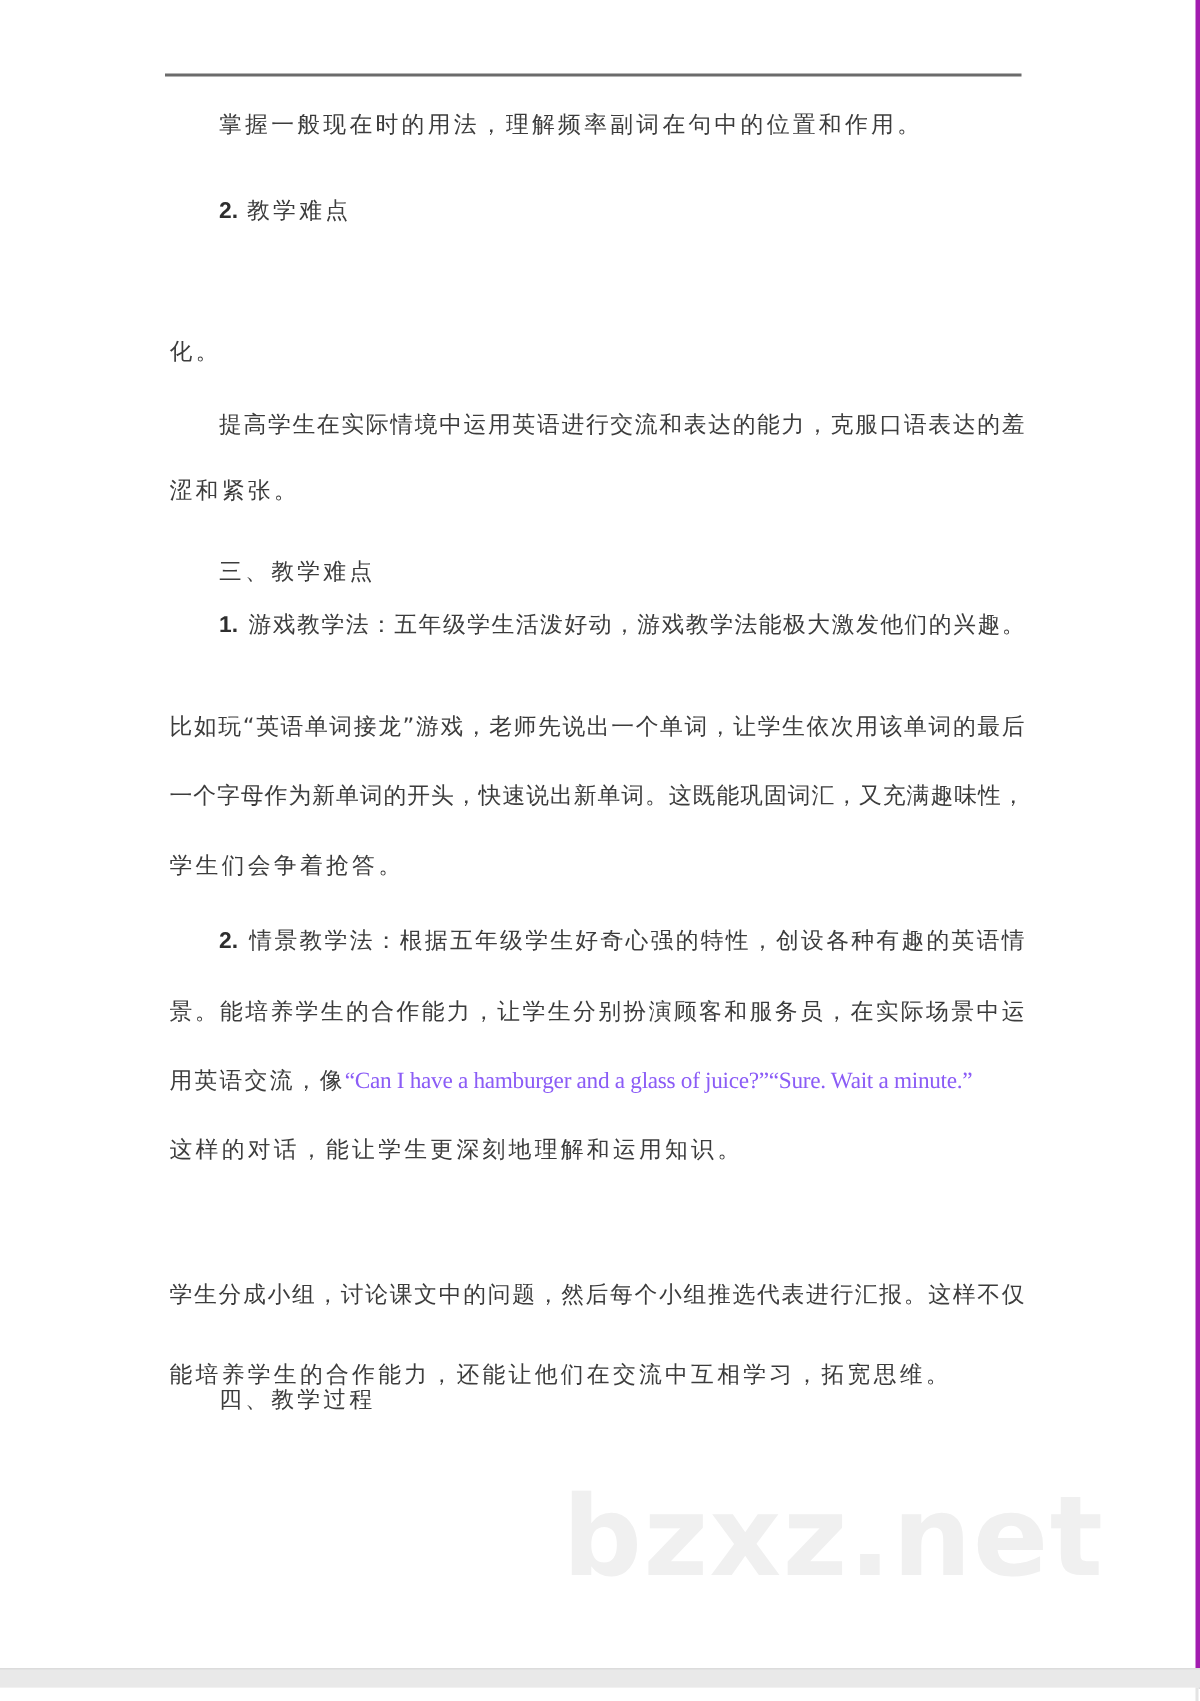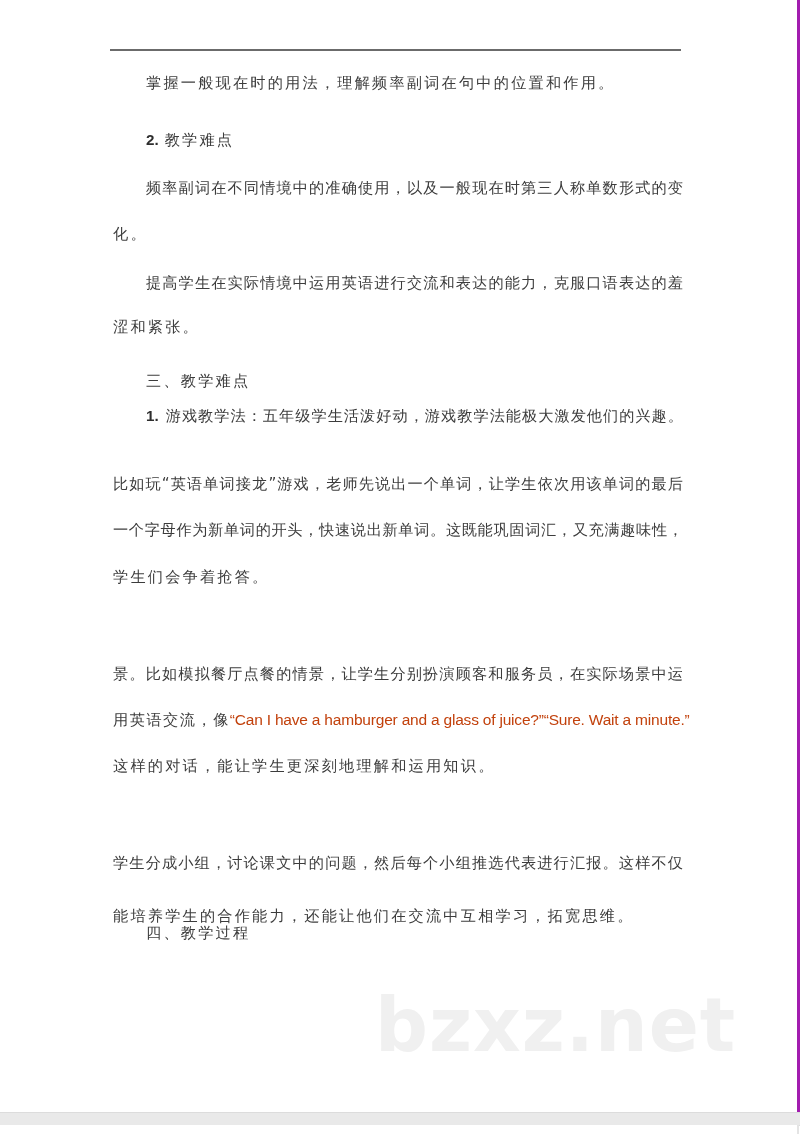--- a/index.html
+++ b/index.html
@@ -21,51 +21,51 @@
   .header-rule {
     position: absolute; left: 110px; top: 49px; width: 571px; height: 2px; background: #6b6b6b;
   }
   .line {
     position: absolute; left: 113px; width: 570px; height: 24px; line-height: 24px;
     font-size: 15.2px; letter-spacing: 2.2px; white-space: nowrap; color: #3c3c3c;
   }
   .line.indent { left: 146px; width: 537px; }
   .line.justify { text-align: justify; text-align-last: justify; letter-spacing: 0; }
   .num { font-family: "Liberation Sans", sans-serif; font-weight: bold; color: #2e2e2e; letter-spacing: 0; margin-right: 6px; }
-  .en { font-family: Liberation Sans, sans-serif; letter-spacing: -0.2px; color: #c2410c; font-size: 15.5px; }
+  .en { font-family: Liberation Serif, serif; letter-spacing: -0.2px; color: #8b5cf6; font-size: 15.5px; }
   .watermark {
     position: absolute; left: 375px; top: 985px;
     font-family: "DejaVu Sans", sans-serif; font-weight: bold; font-size: 74px;
     color: #f0f0f0; letter-spacing: 1px; line-height: 80px;
   }
 </style>
 </head>
 <body>
 
 <div class="page">
   <div class="header-rule"></div>
 
   <div class="line indent" style="top:71px">掌握一般现在时的用法，理解频率副词在句中的位置和作用。</div>
 
   <div class="line indent" style="top:128px"><span class="num">2.</span><span>教学难点</span></div>
 
-  <div class="line indent justify" style="top:176px">频率副词在不同情境中的准确使用，以及一般现在时第三人称单数形式的变</div>
   <div class="line" style="top:222px">化。</div>
 
   <div class="line indent justify" style="top:271px">提高学生在实际情境中运用英语进行交流和表达的能力，克服口语表达的羞</div>
   <div class="line" style="top:315px">涩和紧张。</div>
 
   <div class="line indent" style="top:369px">三、教学难点</div>
 
   <div class="line indent justify" style="top:404px"><span class="num">1.</span><span>游戏教学法：五年级学生活泼好动，游戏教学法能极大激发他们的兴趣。</span></div>
   <div class="line justify" style="top:472px">比如玩“英语单词接龙”游戏，老师先说出一个单词，让学生依次用该单词的最后</div>
   <div class="line justify" style="top:518px">一个字母作为新单词的开头，快速说出新单词。这既能巩固词汇，又充满趣味性，</div>
   <div class="line" style="top:565px">学生们会争着抢答。</div>
 
-  <div class="line justify" style="top:662px">景。比如模拟餐厅点餐的情景，让学生分别扮演顾客和服务员，在实际场景中运</div>
+  <div class="line indent justify" style="top:615px"><span class="num">2.</span><span>情景教学法：根据五年级学生好奇心强的特性，创设各种有趣的英语情</span></div>
+  <div class="line justify" style="top:662px">景。能培养学生的合作能力，让学生分别扮演顾客和服务员，在实际场景中运</div>
   <div class="line" style="top:708px; letter-spacing:1.5px"><span>用英语交流，像</span><span class="en">“Can I have a hamburger and a glass of juice?”“Sure. Wait a minute.”</span></div>
   <div class="line" style="top:754px">这样的对话，能让学生更深刻地理解和运用知识。</div>
 
   <div class="line justify" style="top:851px">学生分成小组，讨论课文中的问题，然后每个小组推选代表进行汇报。这样不仅</div>
   <div class="line" style="top:904px">能培养学生的合作能力，还能让他们在交流中互相学习，拓宽思维。</div>
 
   <div class="line indent" style="top:921px">四、教学过程</div>
 
 
   <div class="watermark">bzxz.net</div>

